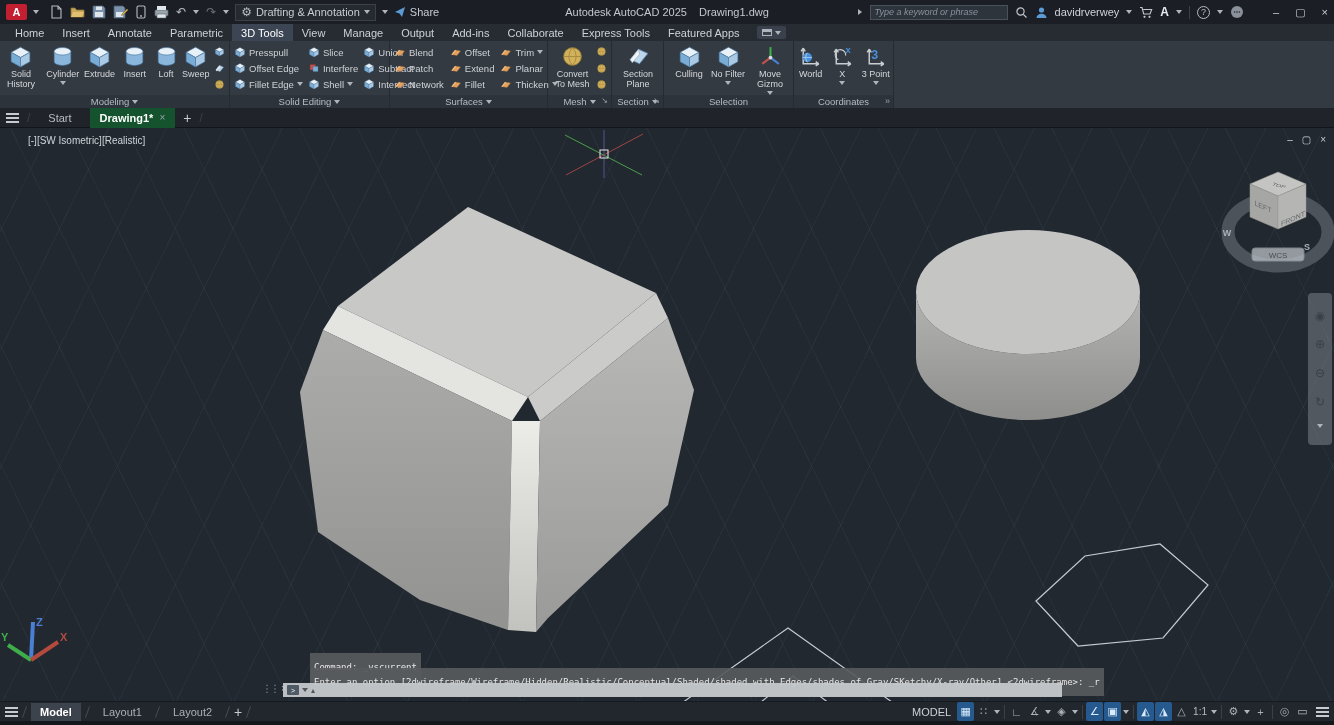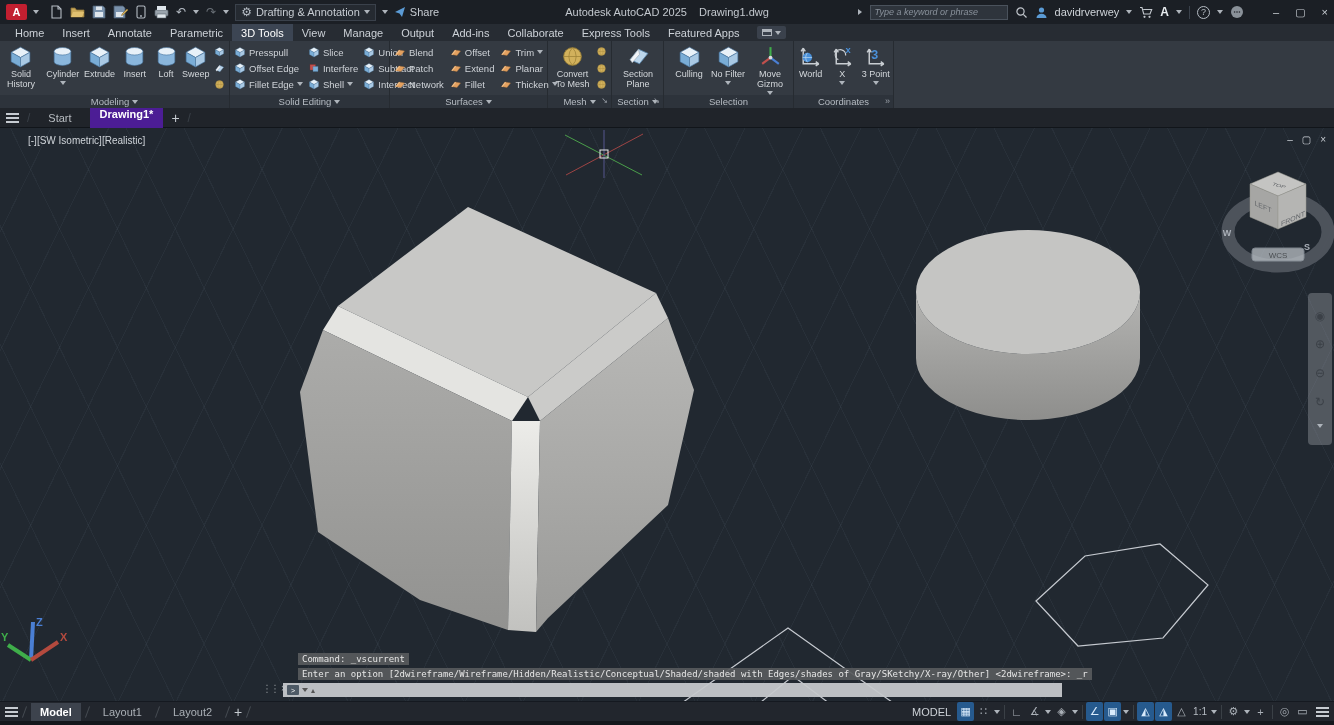--- a/index.html
+++ b/index.html
@@ -53,40 +53,40 @@
   .srow svg{width:12px;height:12px;flex:0 0 auto;}
   .stack{display:flex;flex-direction:column;justify-content:space-between;height:48px;padding:2px 1px;}
   .stack svg{width:11px;height:11px;}
   .rfill{flex:1 1 auto;background:#343a42;}
 
   
   .ftabs{height:20px;background:#20242a;display:flex;align-items:center;padding:0 6px;gap:8px;flex:0 0 auto;border-bottom:1px solid #11151a;}
   .burger{display:flex;flex-direction:column;gap:2px;}
   .burger i{display:block;width:13px;height:2px;background:#c6cbd1;}
   .ftab{height:20px;display:flex;align-items:center;padding:0 10px;color:#b8bdc2;font-size:11px;gap:6px;}
-  .ftab.active{background:#4c1d95;color:#fff;font-weight:bold;flex-direction:column;}
+  .ftab.active{background:#14532d;color:#fff;font-weight:bold;}
   .fx{color:#9aa0a8;font-size:10px;font-weight:normal;}
   .fplus{color:#c6cbd1;font-size:14px;line-height:1;}
   .fslash{color:#3a4048;font-size:12px;}
 
   
   .viewport{position:relative;height:573px;flex:0 0 auto;background-color:#212830;
     background-image:
       repeating-linear-gradient(64deg, rgba(130,150,170,0.07) 0 1px, transparent 1px 52px),
       repeating-linear-gradient(-64deg, rgba(130,150,170,0.07) 0 1px, transparent 1px 52px);
     overflow:hidden;}
   .vplabel{position:absolute;left:4px;top:7px;color:#cfd4d9;font-size:10px;z-index:3;margin-left:24px;}
   .vpwin{position:absolute;right:8px;top:6px;display:flex;gap:9px;color:#c6cbd1;font-size:10px;z-index:3;}
   .scene{position:absolute;left:0;top:0;z-index:1;}
   .navbar{position:absolute;right:2px;top:165px;width:24px;height:152px;background:rgba(150,156,162,0.42);
     border-radius:4px;display:flex;flex-direction:column;align-items:center;justify-content:space-evenly;z-index:2;}
   .navbar span{color:rgba(52,58,64,0.78);font-size:12px;line-height:1;}
 
-  .cmdhist{position:absolute;left:298px;background:rgba(88,90,93,0.92);color:#e6e6e6;
-    font-family:"DejaVu Sans Mono",monospace;font-size:9px;line-height:12px;padding:0 4px;white-space:pre;z-index:4;}
+  .cmdhist{position:absolute;left:310px;background:rgba(88,90,93,0.92);color:#e6e6e6;
+    font-family:"DejaVu Sans Mono",monospace;font-size:9px;line-height:12px;padding:8px 4px;white-space:pre;z-index:4;}
   .cmdbar{position:absolute;left:283px;top:555px;width:779px;height:14px;background:rgba(198,201,204,0.94);
     display:flex;align-items:center;gap:3px;padding:0 4px;z-index:4;}
   .cmdbar input{flex:1;border:none;background:transparent;font-size:9.5px;font-style:italic;color:#4a4f54;outline:none;
     font-family:"Liberation Sans",sans-serif;}
   .cmdbar input::placeholder{color:#4a4f54;font-style:italic;}
   .prompt-ic{width:12px;height:10px;background:#4e5a66;border-radius:1px;color:#fff;font-size:7px;
     display:flex;align-items:center;justify-content:center;}
   .upar{color:#555;font-size:8px;}
   .cmdleft{position:absolute;left:262px;top:555px;display:flex;align-items:center;gap:3px;z-index:4;color:#9aa0a6;}
   .grip{letter-spacing:-2px;font-size:10px;color:#8a8f94;}

